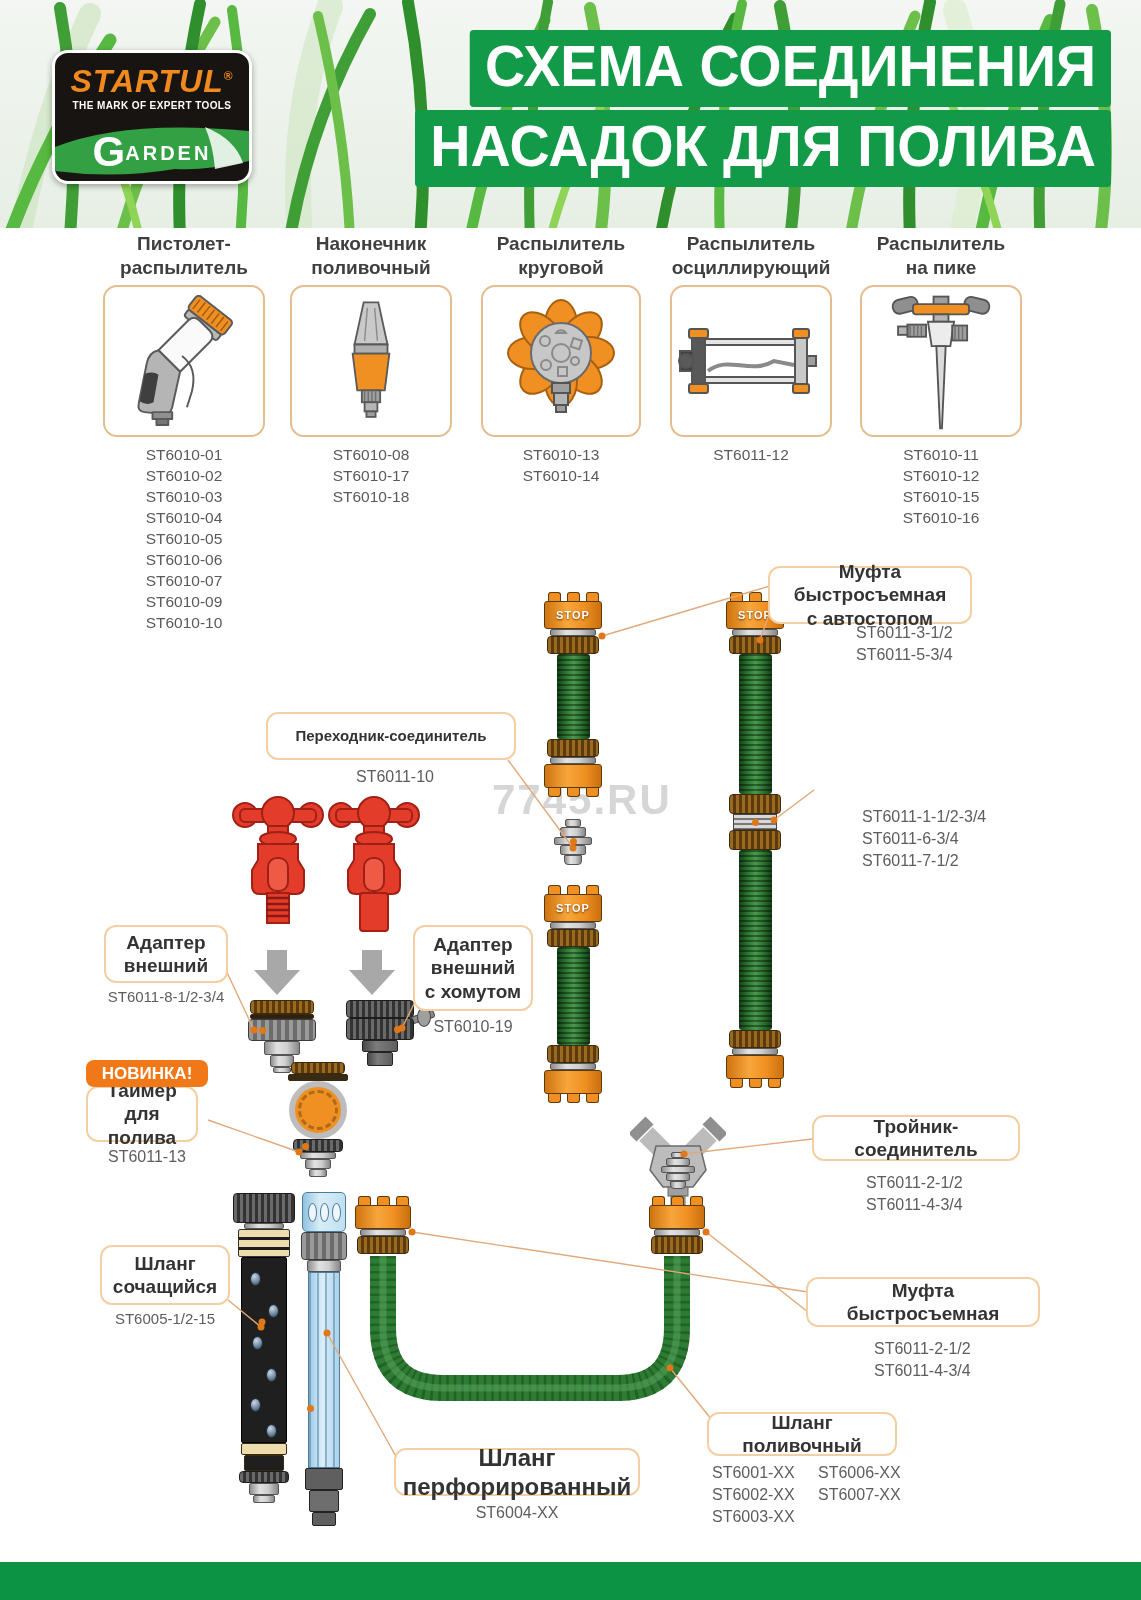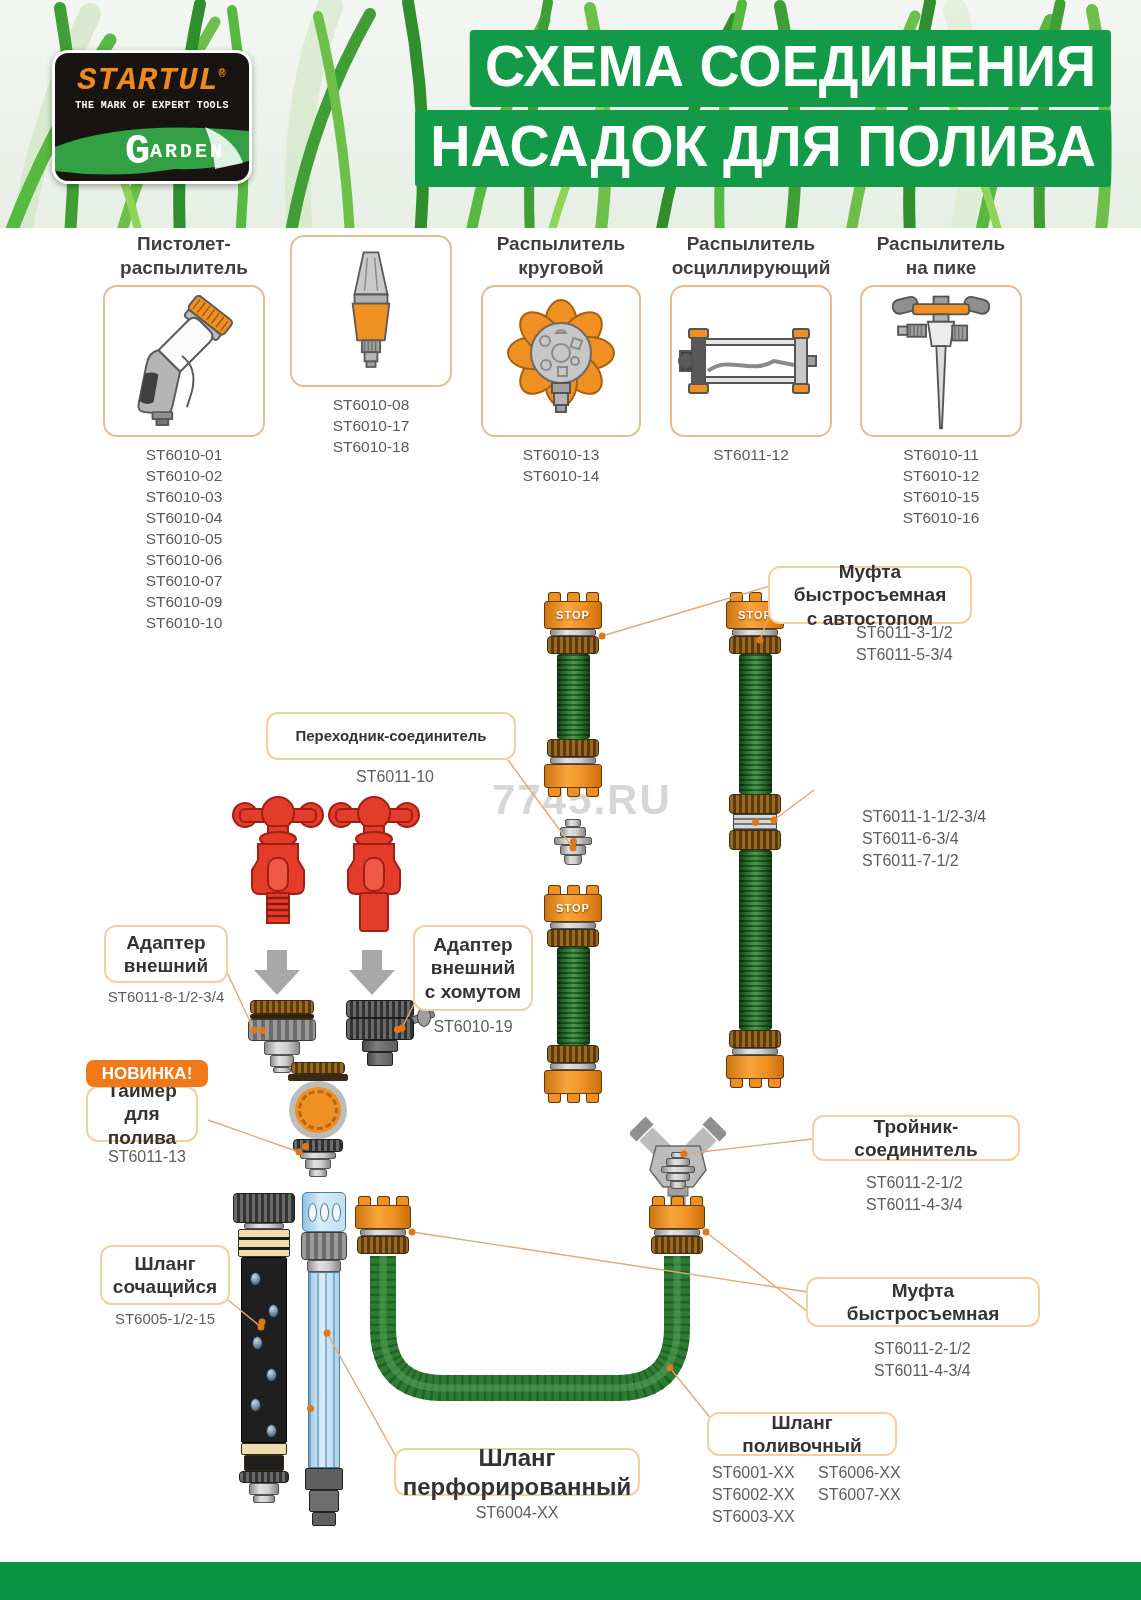--- a/index.html
+++ b/index.html
@@ -3,26 +3,26 @@
 <meta charset="utf-8">
 <style>
   * { margin:0; padding:0; box-sizing:border-box; }
   body { background:#fff; font-family:"Liberation Sans", sans-serif; }
   #page { position:relative; width:1141px; height:1600px; background:#fff; overflow:hidden; outline:1px solid #ddd; margin:0 auto; }
   .abs { position:absolute; }
 
   
   #header { position:absolute; top:0; left:0; width:1141px; height:228px; background:linear-gradient(180deg,#f3f6f2,#e7efe5); overflow:hidden; }
   #grass { position:absolute; top:0; left:0; }
-  #logo { position:absolute; top:50px; left:52px; width:200px; height:134px; background:#171411; border:3px solid #fff; border-radius:16px; box-shadow:0 2px 6px rgba(0,0,0,.35); z-index:6; overflow:hidden;font-family:Liberation Mono, monospace; }
+  #logo { position:absolute; top:50px; left:52px; width:200px; height:134px; background:#171411; border:3px solid #fff; border-radius:16px; box-shadow:0 2px 6px rgba(0,0,0,.35); z-index:6; overflow:hidden; }
   .logo-brand { text-align:center; margin-top:12px; color:#f08a1e; font-style:italic; font-weight:bold; font-size:32px; letter-spacing:1px; line-height:1; }
   .logo-reg { font-size:12px; vertical-align:super; font-style:normal; }
   .logo-tagline { text-align:center; color:#fff; font-weight:bold; font-size:10px; letter-spacing:.4px; margin-top:3px; }
   .logo-swoosh { position:absolute; bottom:0; left:0; }
-  .logo-garden { position:absolute; bottom:8px; left:0; width:100%; text-align:center; color:#fff; font-weight:bold; z-index:2;margin-left:23px; }
+  .logo-garden { position:absolute; bottom:8px; left:0; width:100%; text-align:center; color:#fff; font-weight:bold; z-index:2; }
   .logo-g { font-size:42px; line-height:1; vertical-align:-6px; }
   .logo-arden { font-size:20px; letter-spacing:3px; }
   .title-line { position:absolute; right:30px; background:#129a48; color:#fff; font-weight:bold; white-space:nowrap; padding:2px 16px 8px; border-radius:4px; z-index:5; transform:scaleX(.96); transform-origin:right; }
   #title1 { top:30px; font-size:58px; }
   #title2 { top:110px; font-size:58px; }
 
   
   .prod { position:absolute; top:232px; width:162px; text-align:center; }
   .ptitle { height:50px; font-size:19px; font-weight:bold; color:#3f3f3f; line-height:1.25; }
   .pbox { margin-top:3px; height:152px; border:2px solid #e6bd8e; border-radius:14px; background:#fff; display:flex; align-items:center; justify-content:center; }
@@ -145,20 +145,21 @@
       <div>ST6010-04</div>
         <div>ST6010-05</div>
         <div>ST6010-06</div>
       <div>ST6010-07</div>
         <div>ST6010-09</div>
         <div>ST6010-10</div>
     </div>
   </div>
 
   <div class="prod" style="left:290px">
+    <div class="ptitle"><span>Наконечник</span><br><span>поливочный</span></div>
     <div class="pbox">
       <svg width="110" height="134" viewBox="0 0 120 140">
         <g stroke="#5a5a5a" stroke-width="2">
           <path d="M52,6 h16 l10,46 h-36 z" fill="#c9c9c9"></path>
           <path d="M56,12 l-3,36 M64,12 l3,36" stroke="#8a8a8a" stroke-width="1.5" fill="none"></path>
           <path d="M42,52 h36 v10 h-36 z" fill="#b0b0b0"></path>
           <path d="M40,62 h40 l-5,40 h-30 z" fill="#f09022"></path>
           <rect x="50" y="102" width="20" height="13" fill="#9f9f9f"></rect>
           <path d="M53,103 v11 M57,103 v11 M61,103 v11 M65,103 v11" stroke="#6f6f6f" stroke-width="1.5"></path>
           <rect x="53" y="115" width="14" height="10" fill="#b5b5b5"></rect>

